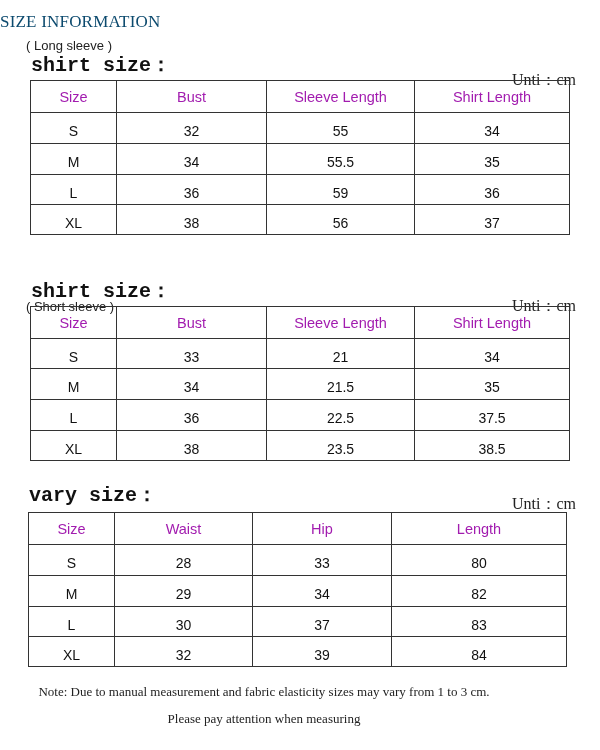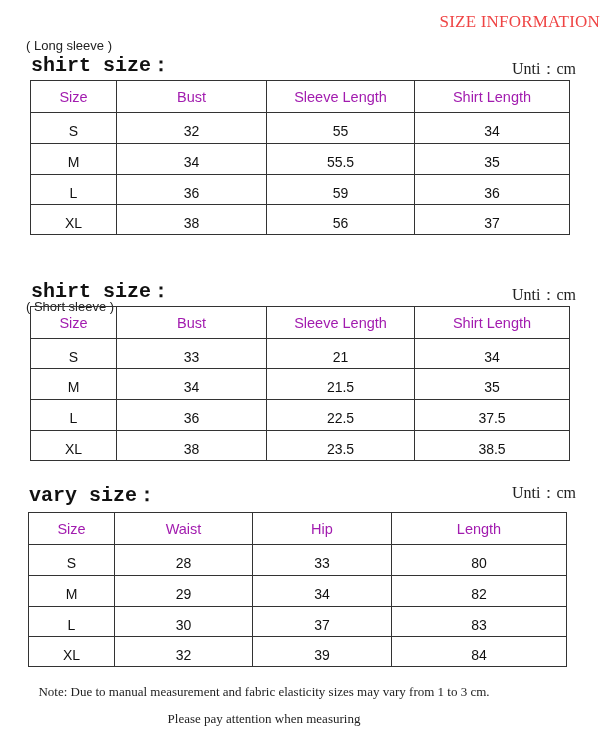--- a/index.html
+++ b/index.html
@@ -1,29 +1,29 @@
 <!DOCTYPE html>
 <html><head>
   <meta charset="utf-8">
   <style>
     * { margin: 0; padding: 0; box-sizing: border-box; }
     html, body { width: 600px; height: 750px; background: #ffffff; overflow: hidden; }
     body { position: relative; color: #111; font-family: "Liberation Sans", sans-serif; }
     .title {
-      position: absolute; left: 0; top: 12px; width: 600px; text-align: right;
-      font-family: "Liberation Serif", serif; font-size: 17px; letter-spacing: 0.2px; color: #ef4444;
+      position: absolute; left: 0; top: 12px; width: 600px; text-align: left;
+      font-family: "Liberation Serif", serif; font-size: 17px; letter-spacing: 0.2px; color: #0c4a6e;
     }
     .subtitle {
       position: absolute; font-size: 13px; color: #222;
     }
     .section-label {
       position: absolute; font-size: 20px; font-weight: bold; color: #111; font-family: Liberation Mono, monospace;
     }
     .unit {
-      position: absolute; font-family: "Liberation Serif", serif; font-size: 16px; color: #222;
+      position: absolute; font-family: "Liberation Serif", serif; font-size: 16px; color: #222; margin-top: 11px;
     }
     table.size-table {
       position: absolute; border-collapse: collapse; table-layout: fixed;
     }
     table.size-table td, table.size-table th {
       border: 1px solid #333; text-align: center; font-weight: normal;
       font-size: 14px; color: #111; vertical-align: middle;
     }
     table.size-table th { font-size: 14.5px; color: #a21caf; }
     table.size-table td { padding-top: 6px; }

